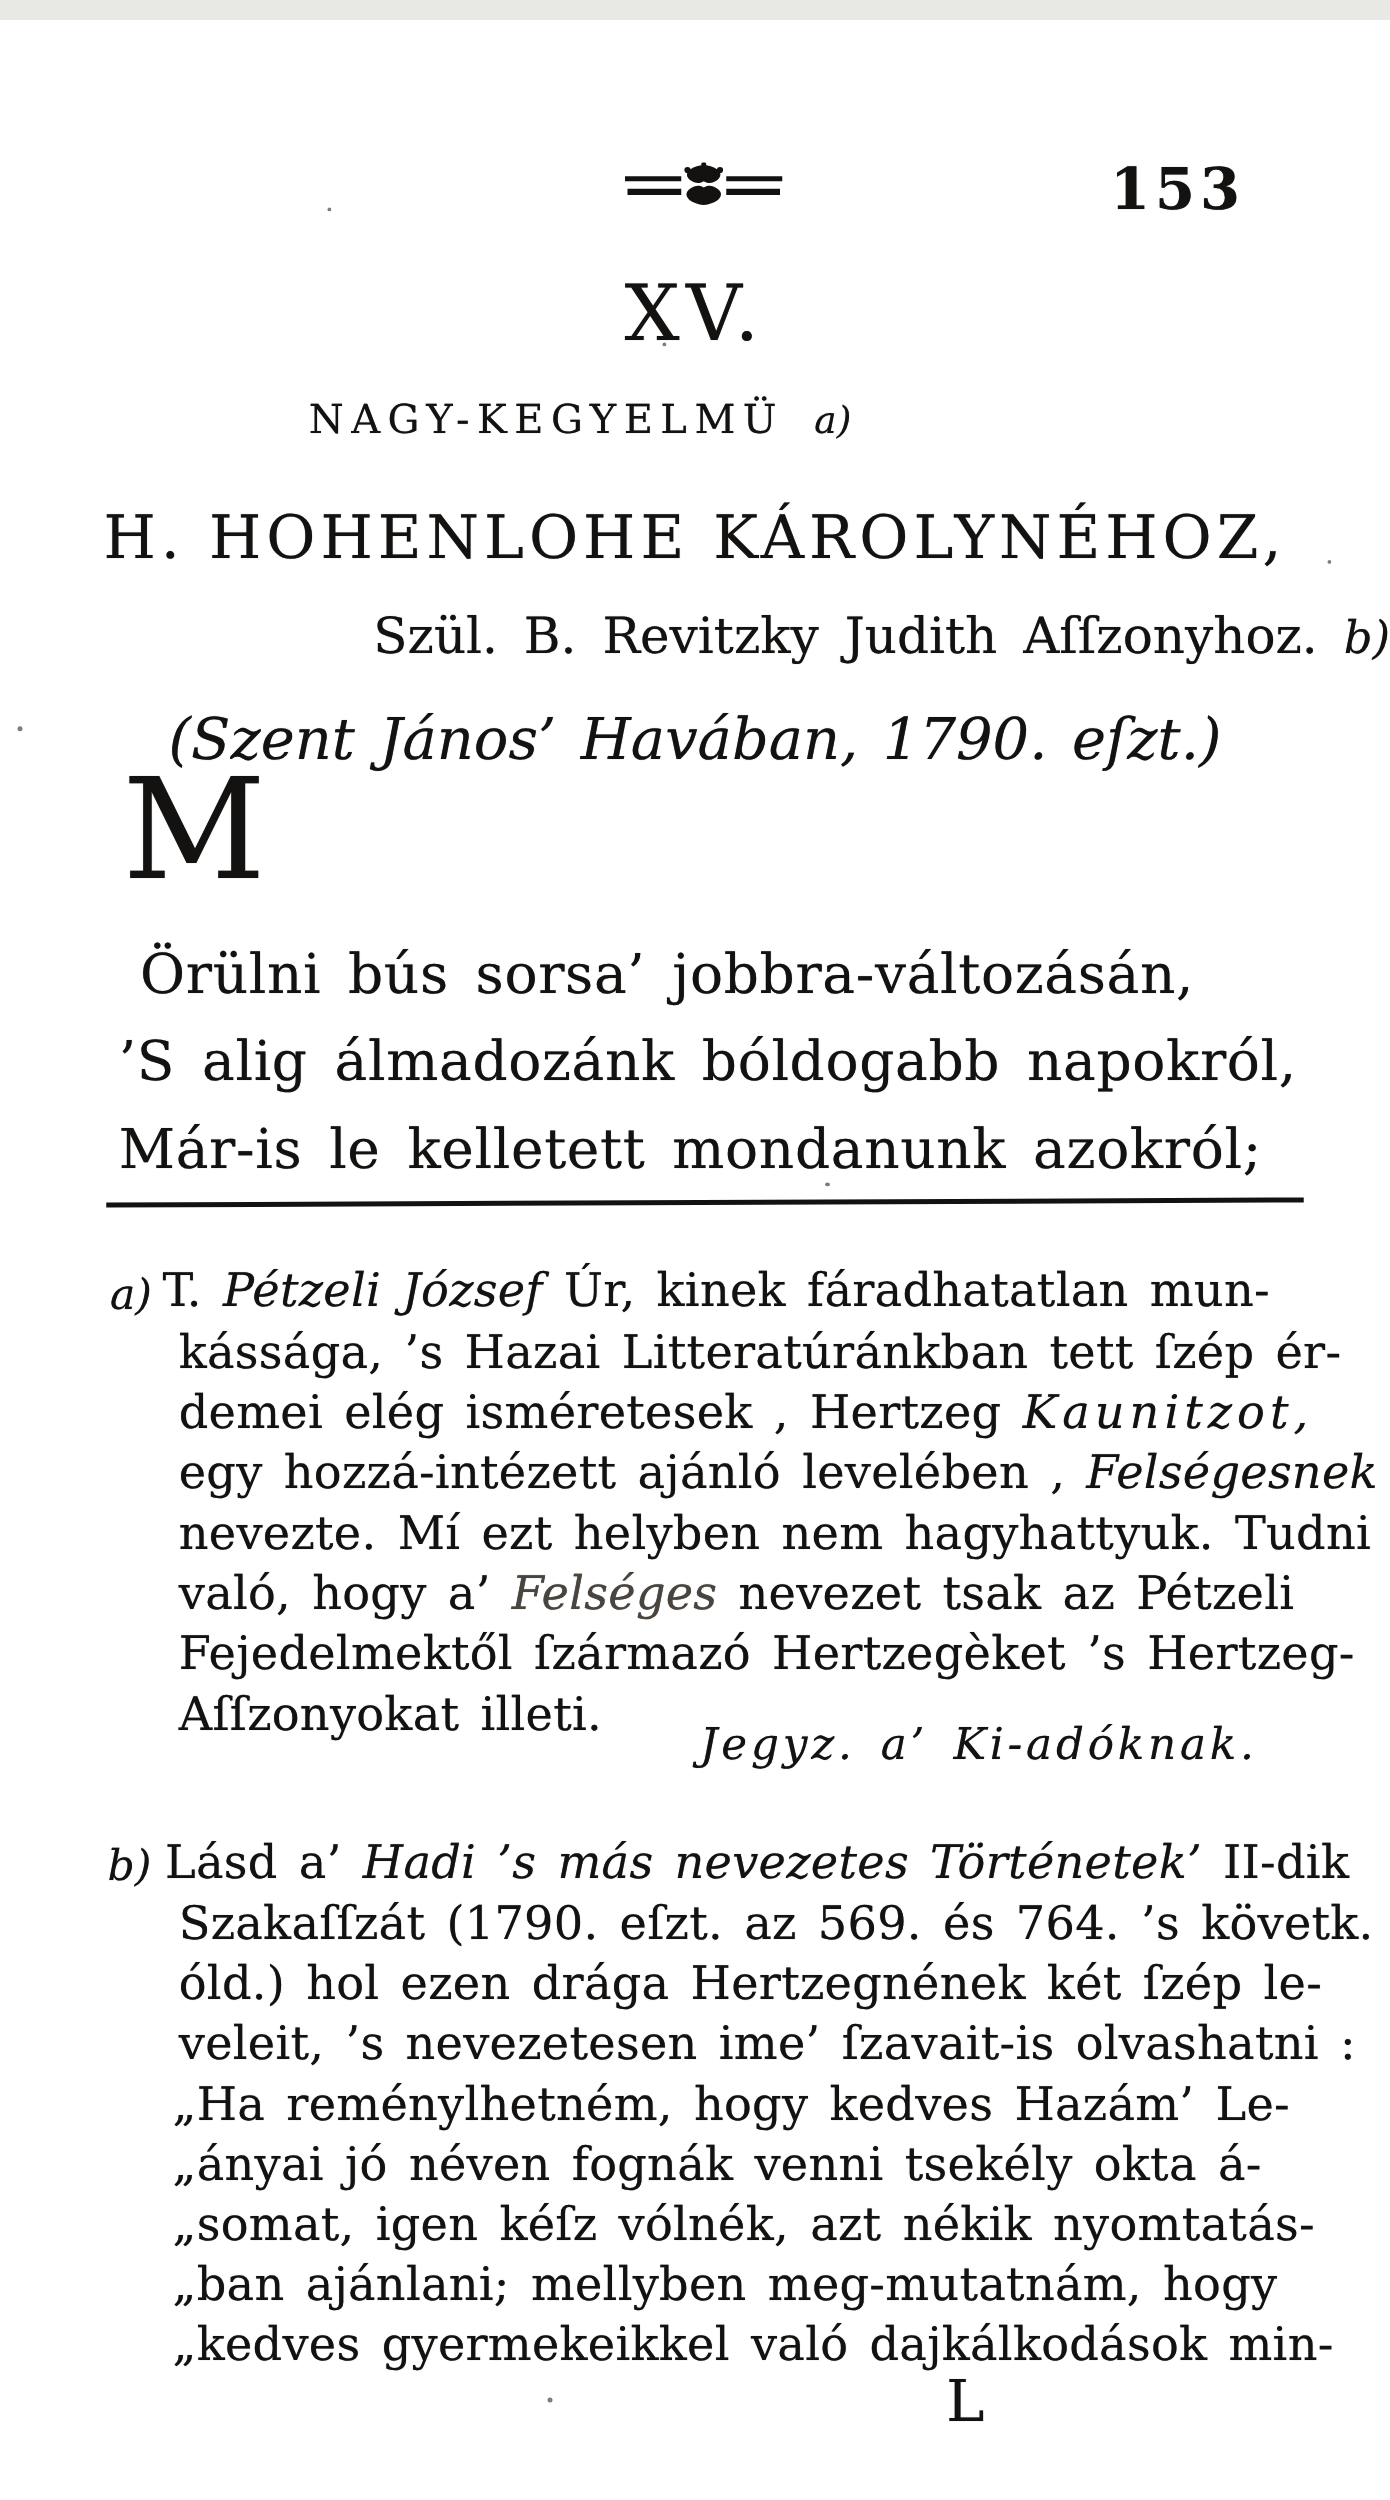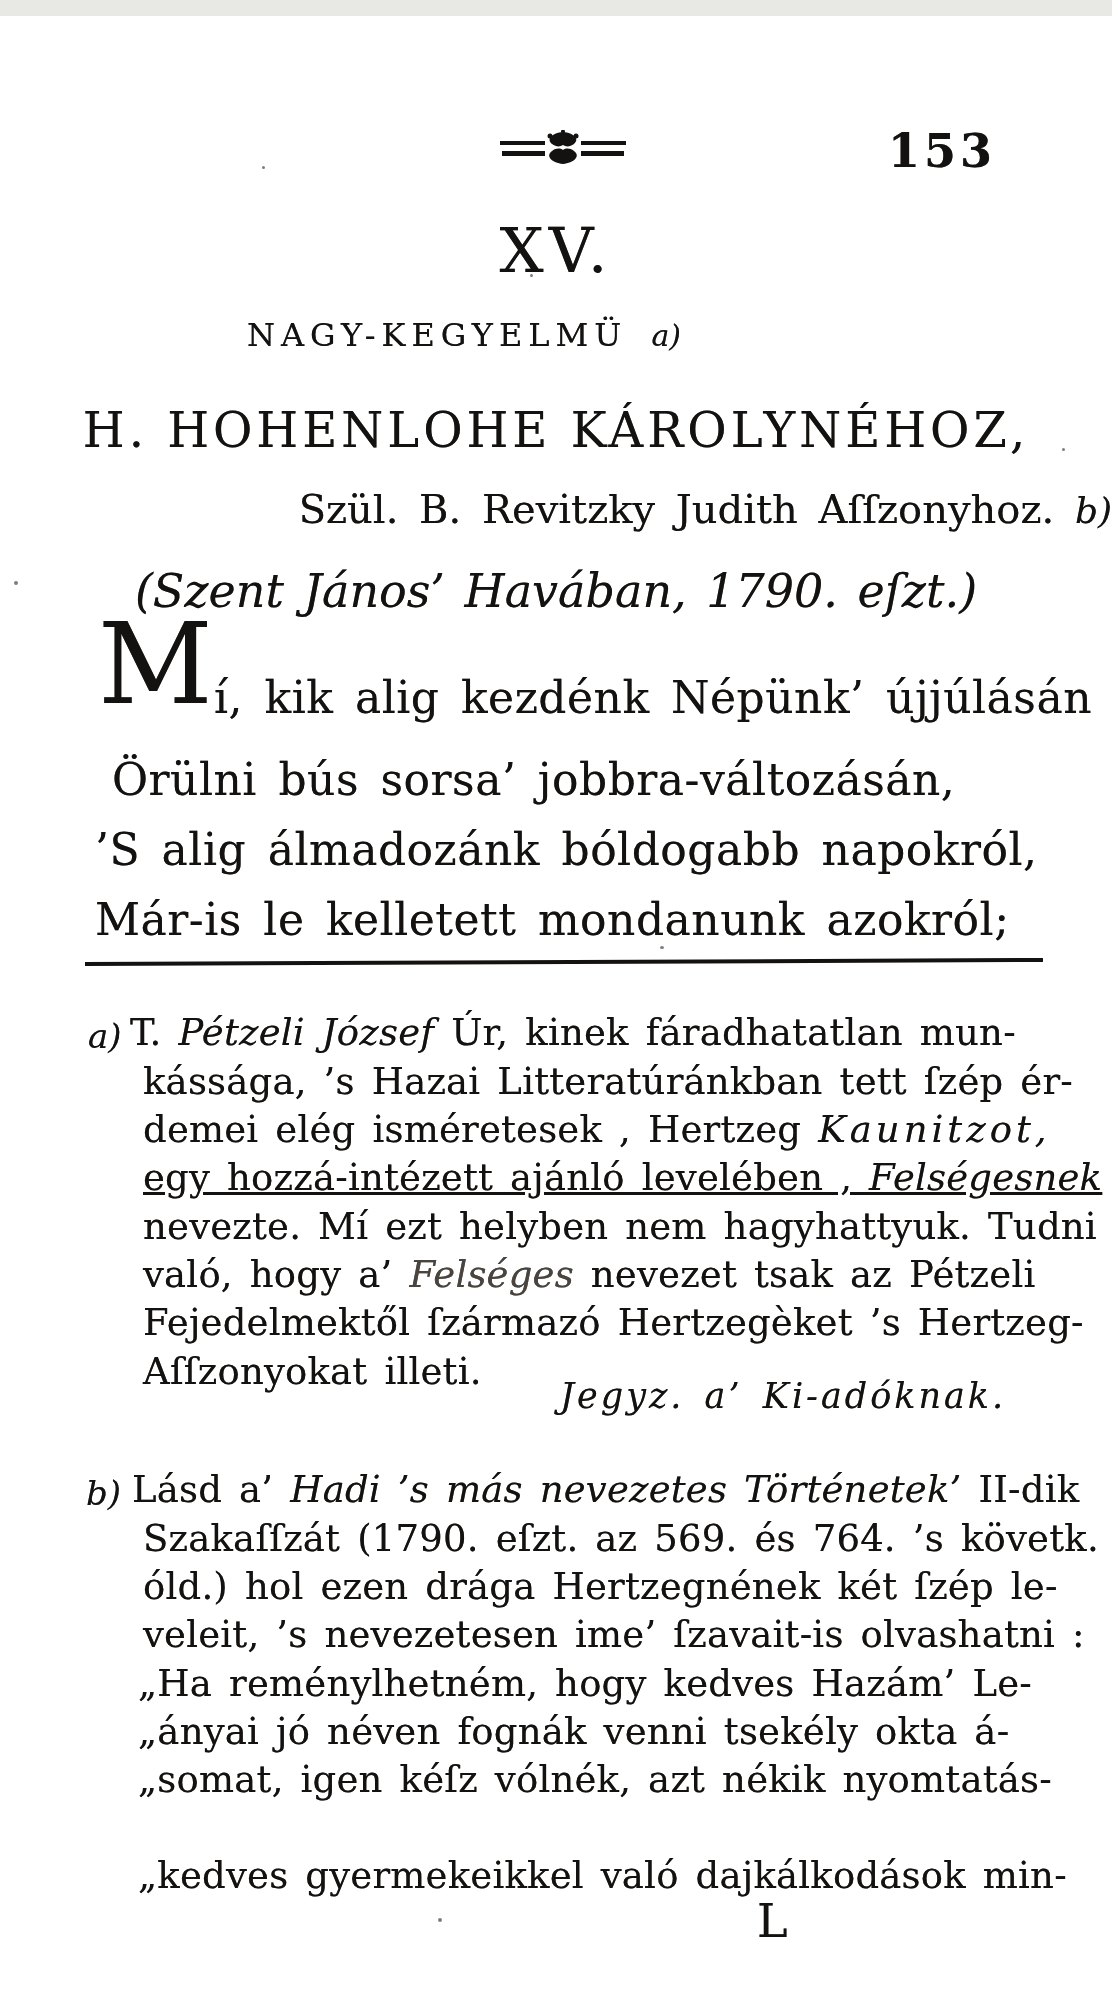--- a/index.html
+++ b/index.html
@@ -65,46 +65,46 @@
 
   <div class="abs kicker" style="top:300px;"><span>NAGY-KEGYELMÜ</span> <span class="it note">a)</span></div>
 
   <div class="abs title" style="top:386px;">H. HOHENLOHE KÁROLYNÉHOZ,</div>
 
   <div class="abs subtitle" style="top:470px;"><span>Szül. B. Revitzky Judith Aſſzonyhoz.</span> <span class="it note">b)</span></div>
 
   <div class="abs dateline it" style="top:548px;">(Szent János’ Havában, 1790. eſzt.)</div>
 
   <div class="abs dropcap" style="left:98px;top:608px;">M</div>
-  <div class="abs poemline" style="left:214px;top:656px;">í, kik alig kezdénk Népünk’ újjúlásán</div>
   <div class="abs poemline" style="left:112px;top:738px;">Örülni bús sorsa’ jobbra-változásán,</div>
   <div class="abs poemline" style="left:95px;top:808px;">’S alig álmadozánk bóldogabb napokról,</div>
   <div class="abs poemline" style="left:95px;top:878px;">Már-is le kelletett mondanunk azokról;</div>
 
   <div class="rule" style="left:85px;top:944px;width:958px;height:4px;"></div>
 
   <div class="abs fnmark it" style="left:88px;top:1000px;">a)</div>
   <div class="abs fnline" style="left:130px;top:995px;"><span>T. </span><span class="it">Pétzeli József</span><span> Úr, kinek fáradhatatlan mun-</span></div>
   <div class="abs fnline" style="left:143px;top:1044px;">kássága, ’s Hazai Litteratúránkban tett ſzép ér-</div>
   <div class="abs fnline" style="left:143px;top:1092px;"><span>demei elég isméretesek , Hertzeg </span><span class="it sp">Kaunitzot,</span></div>
-  <div class="abs fnline" style="left:143px;top:1140px;text-decoration:underline;"><span>egy hozzá-intézett ajánló levelében , </span><span class="it">Felségesnek</span></div>
+  <div class="abs fnline" style="left:143px;top:1140px;"><span>egy hozzá-intézett ajánló levelében , </span><span class="it">Felségesnek</span></div>
   <div class="abs fnline" style="left:143px;top:1189px;">nevezte.  Mí ezt helyben nem hagyhattyuk.  Tudni</div>
   <div class="abs fnline" style="left:143px;top:1237px;"><span>való, hogy a’ </span><span class="it faint">Felséges</span><span> nevezet tsak az Pétzeli</span></div>
   <div class="abs fnline" style="left:143px;top:1285px;">Fejedelmektől ſzármazó Hertzegèket ’s Hertzeg-</div>
   <div class="abs fnline" style="left:143px;top:1334px;">Aſſzonyokat illeti.</div>
   <div class="abs attrib it" style="left:560px;top:1360px;">Jegyz. a’ Ki-adóknak.</div>
 
   <div class="abs fnmark it" style="left:86px;top:1457px;">b)</div>
   <div class="abs fnline" style="left:132px;top:1452px;"><span>Lásd a’ </span><span class="it">Hadi ’s más nevezetes Történetek’</span><span> II-dik</span></div>
   <div class="abs fnline" style="left:143px;top:1501px;">Szakaſſzát (1790. eſzt. az 569. és 764. ’s követk.</div>
   <div class="abs fnline" style="left:143px;top:1549px;">óld.) hol ezen drága Hertzegnének két ſzép le-</div>
   <div class="abs fnline" style="left:143px;top:1597px;">veleit, ’s nevezetesen ime’ ſzavait-is olvashatni :</div>
   <div class="abs fnline" style="left:138px;top:1646px;">„Ha reménylhetném, hogy kedves Hazám’ Le-</div>
   <div class="abs fnline" style="left:138px;top:1694px;">„ányai jó néven fognák venni tsekély okta á-</div>
   <div class="abs fnline" style="left:138px;top:1742px;">„somat, igen kéſz vólnék, azt nékik nyomtatás-</div>
+  <div class="abs fnline" style="left:138px;top:1790px;">„ban ajánlani; mellyben meg-mutatnám, hogy</div>
   <div class="abs fnline" style="left:138px;top:1838px;">„kedves gyermekeikkel való dajkálkodások min-</div>
 
   <div class="abs signature" style="left:757px;top:1878px;">L</div>
 
   <div class="speck" style="left:14px;top:565px;width:4px;height:4px;"></div>
   <div class="speck" style="left:262px;top:150px;width:3px;height:3px;"></div>
   <div class="speck" style="left:660px;top:930px;width:4px;height:3px;"></div>
   <div class="speck" style="left:1062px;top:432px;width:3px;height:3px;"></div>
   <div class="speck" style="left:530px;top:258px;width:3px;height:3px;"></div>
   <div class="speck" style="left:438px;top:1902px;width:4px;height:4px;"></div>

